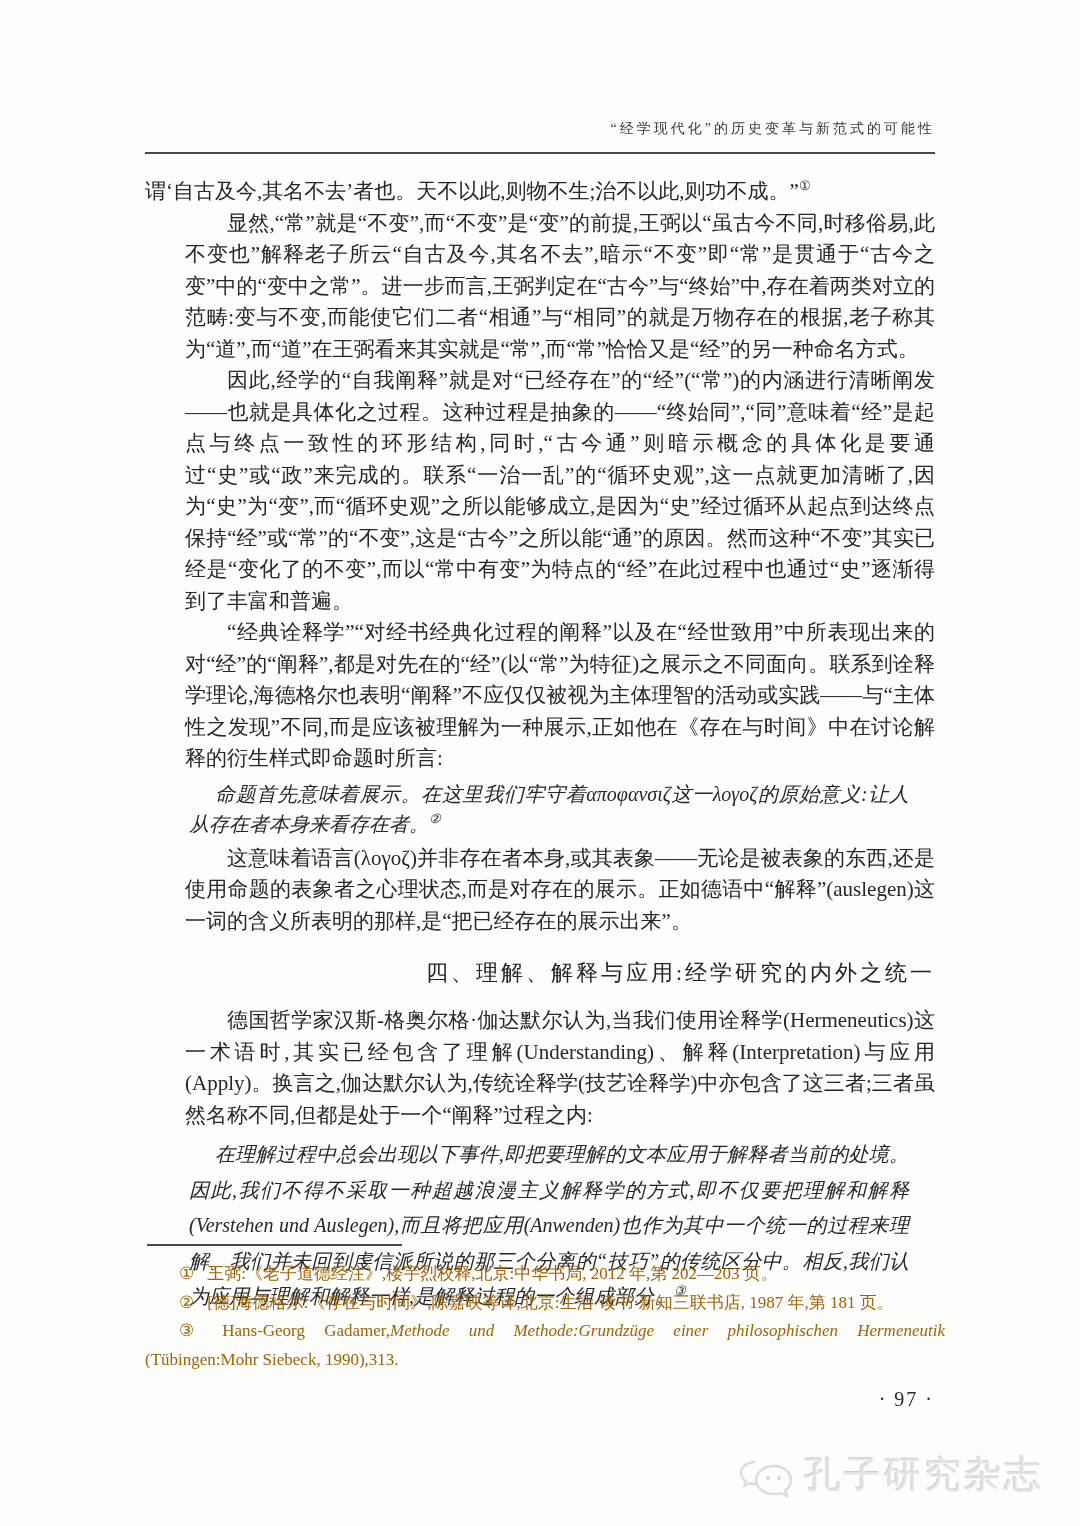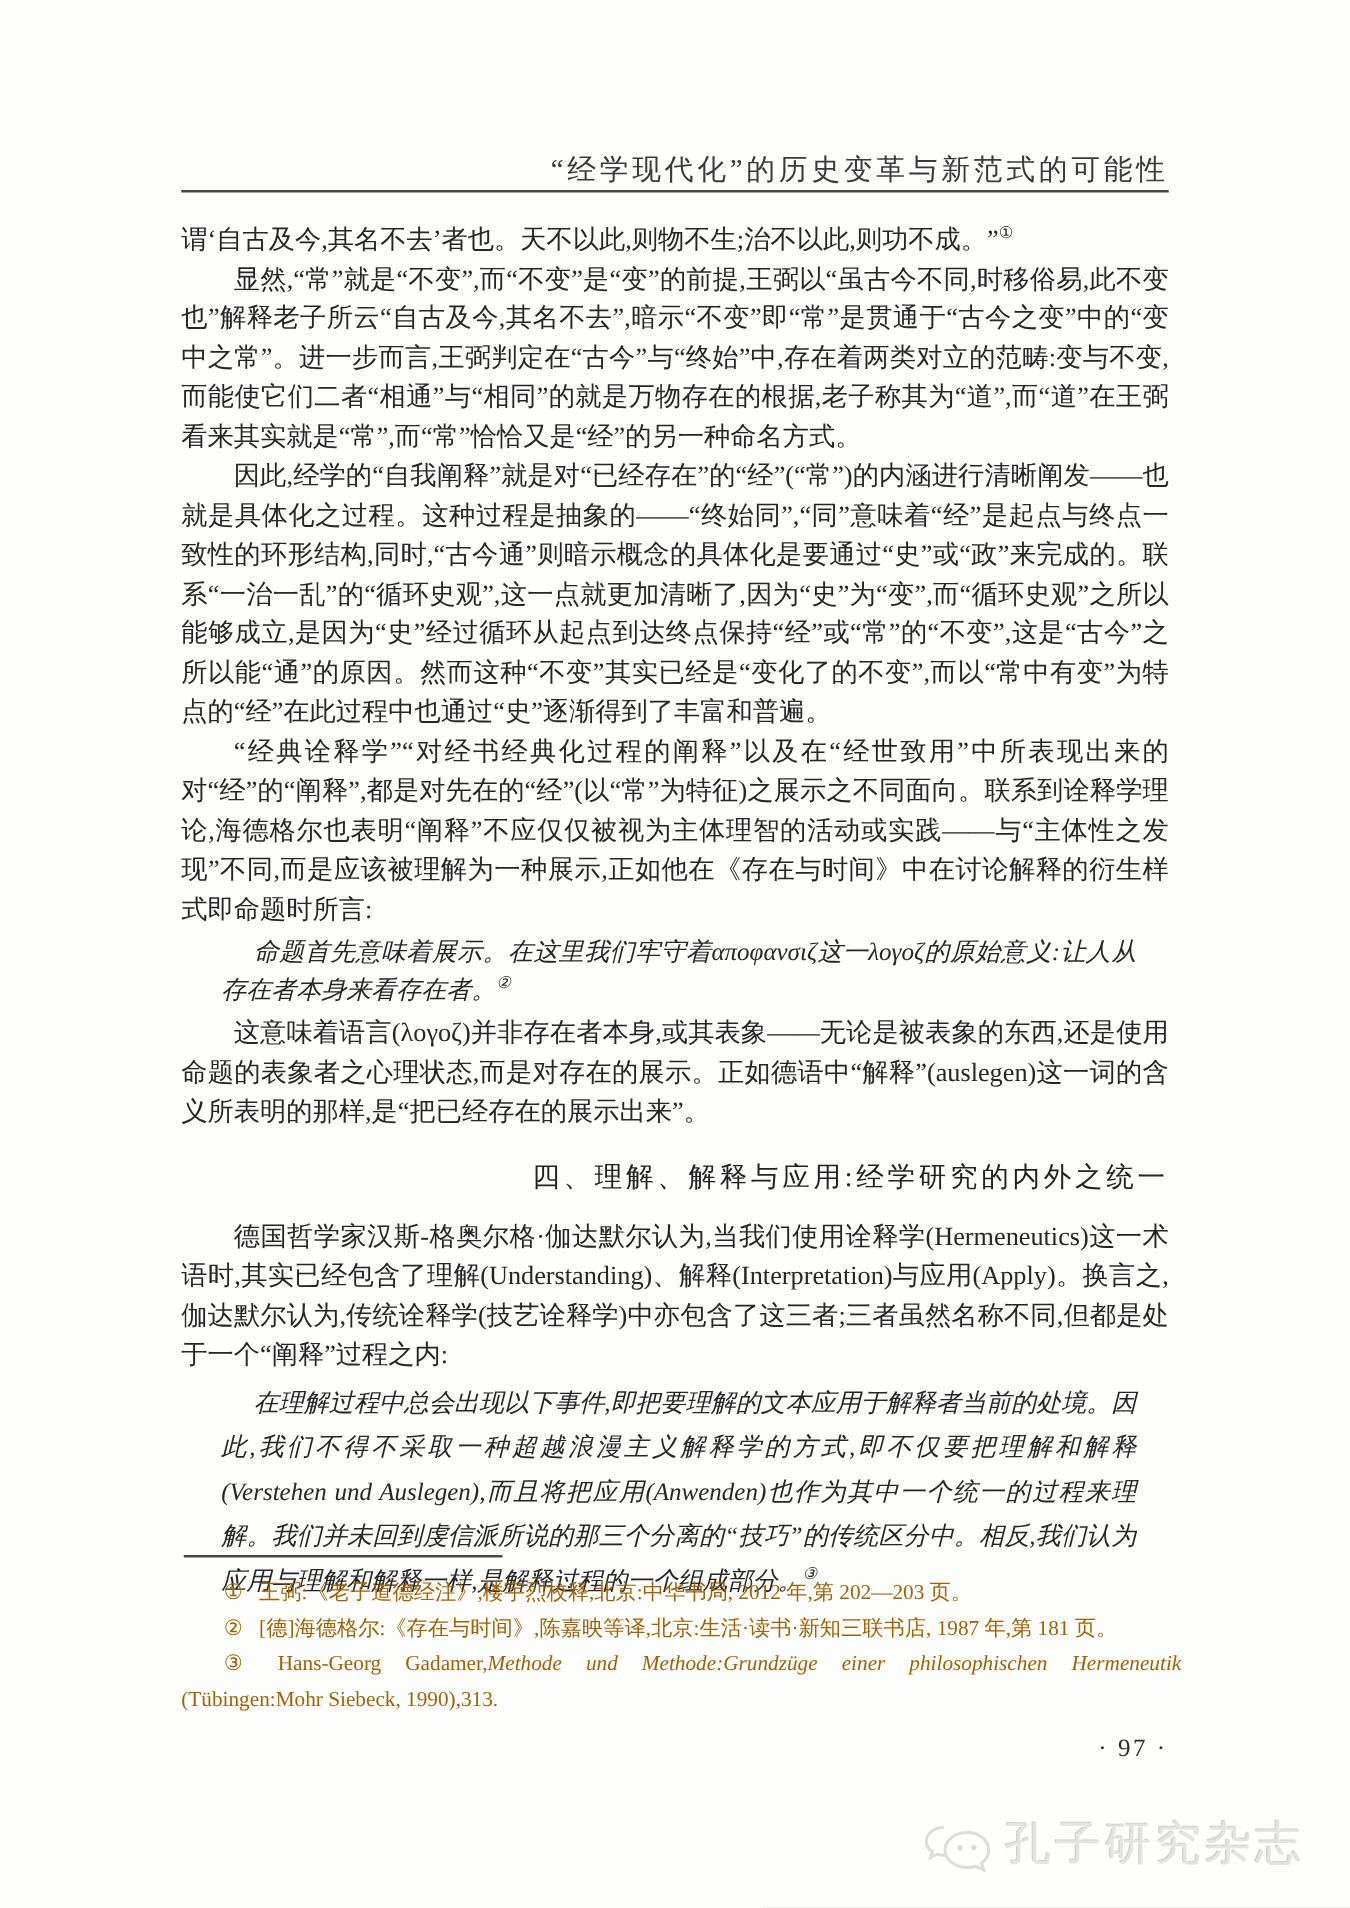--- a/index.html
+++ b/index.html
@@ -8,37 +8,37 @@
     width:1080px; height:1526px;
     margin:0 auto;
     background:#fdfdfc;
     font-family:"Liberation Serif","DejaVu Serif",serif;
     color:#262626;
     overflow:hidden;
   }
   .running-header {
     position:absolute; top:120px; left:145px; width:790px;
     text-align:right;
-    font-size:23px; letter-spacing:3px; color:#3a3a3a;
+    font-size:14px; letter-spacing:3px; color:#3a3a3a;
   }
   .header-rule {
     position:absolute; top:152px; left:145px; width:790px;
     border-top:2px solid #4a4a4a; height:0;
   }
   .content {
     position:absolute; top:176px; left:145px; width:790px;
   }
   .body-para {
     margin:0;
     font-size:21px; line-height:31.5px;
     text-align:justify;
   }
-  .indent { text-indent:2em; }
+  .indent { text-indent:2em;margin-left:40px; }
   .block-quote {
-    margin:4px 26px 4px 32px;
+    margin:4px 26px 4px 44px;
     font-size:20px;
     font-style:italic;
     text-align:justify;
     text-indent:1.3em;
   }
   .quote-tight { line-height:30px; }
   .quote-loose { line-height:35.5px; margin-top:6px; }
   .section-heading {
     margin:21px 0 17px 0;
     text-align:right;

